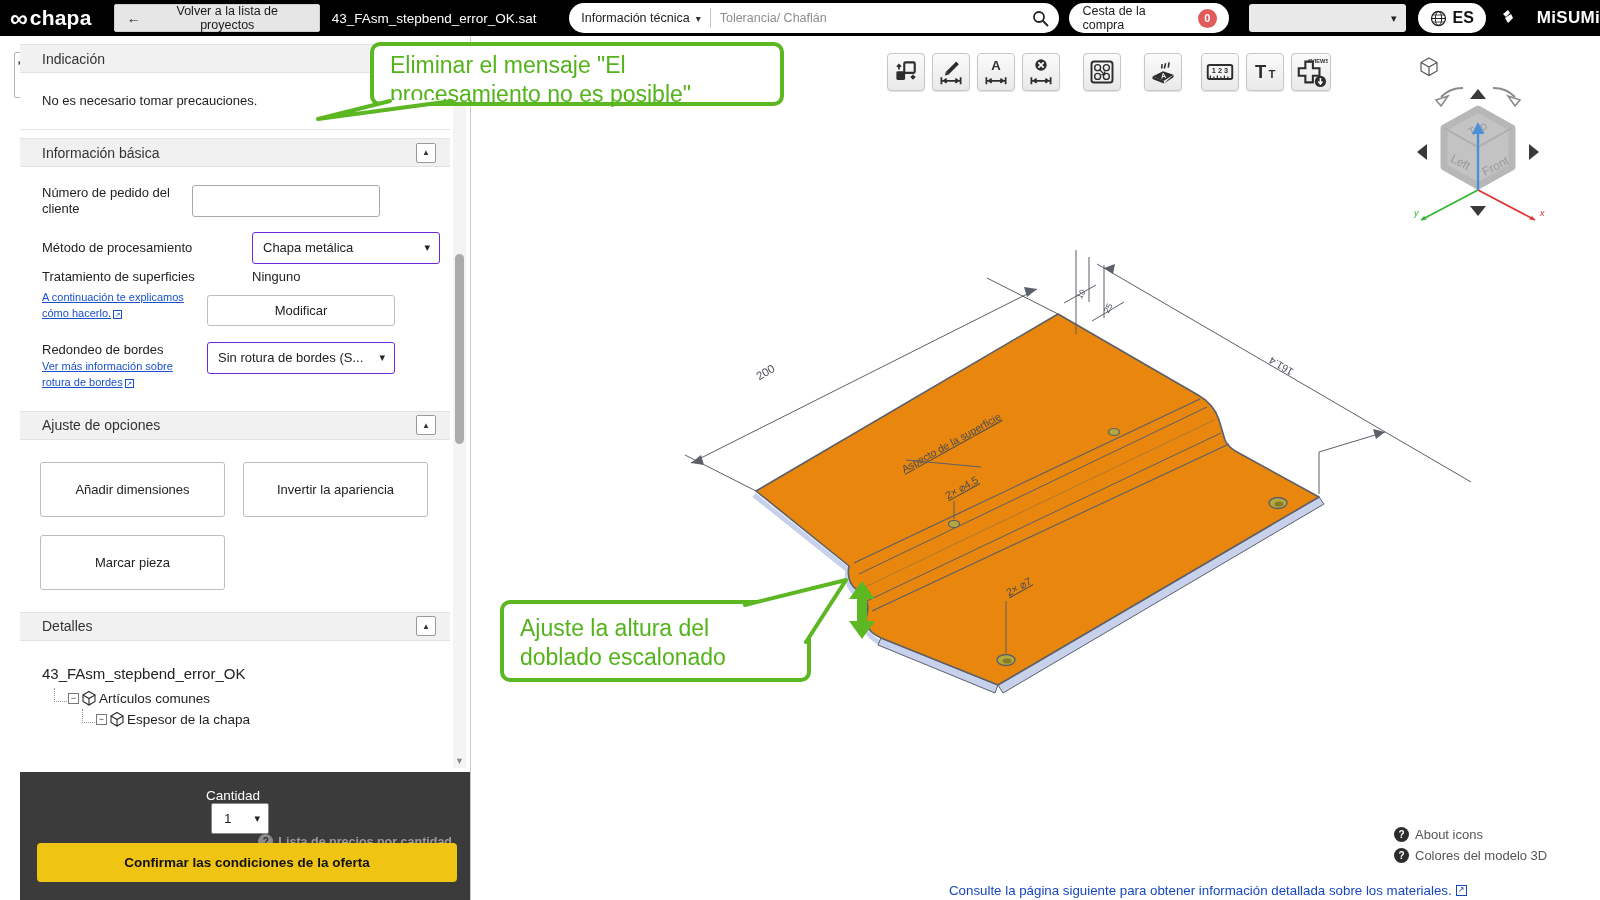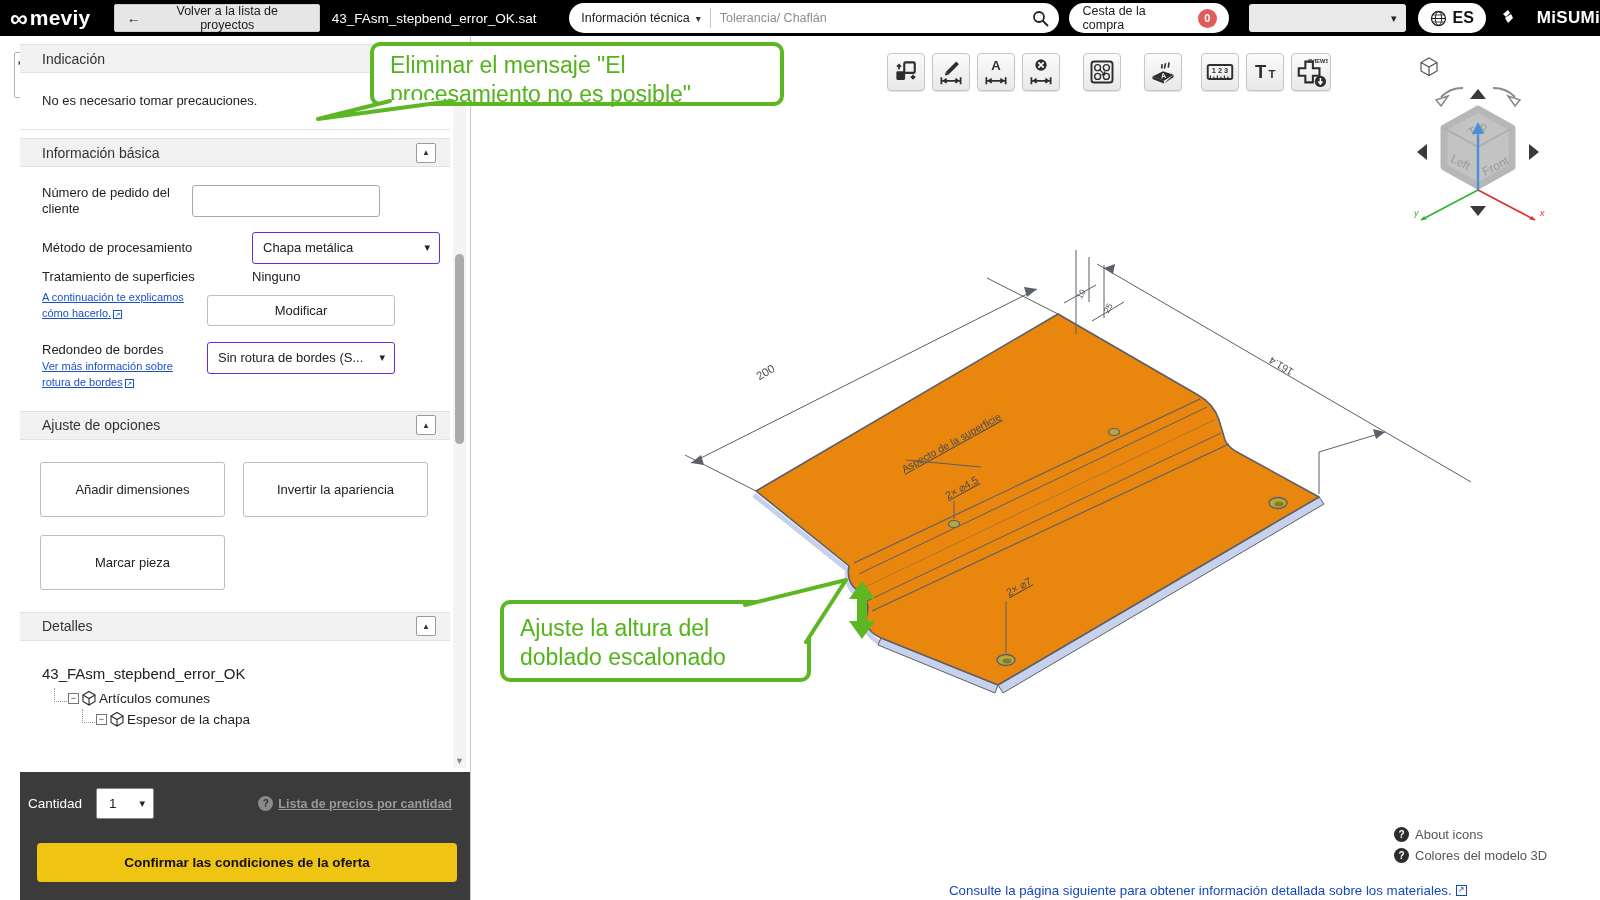--- a/index.html
+++ b/index.html
@@ -76,21 +76,21 @@
   .tree-item.lvl2 { padding-left:28px; }
   .elbow { width:13px; height:14px; border-left:1px dotted #999; border-bottom:1px dotted #999;
            margin:-6px 1px 0 0; }
   .expander { width:11px; height:11px; border:1px solid #777; background:#fff; font-size:9px; line-height:9px;
               text-align:center; color:#333; margin-right:1px; cursor:pointer; flex:none; }
   .tree-cube { margin:0 2px 0 1px; flex:none; }
   .vscroll { position:absolute; right:4px; top:6px; width:13px; bottom:132px; background:#f4f4f4; }
   .vthumb { position:absolute; left:2px; top:212px; width:9px; height:190px; background:#ababab; border-radius:5px; }
   .vscroll-down { position:absolute; right:6px; bottom:134px; font-size:9px; color:#8a8a8a; }
   .side-footer { position:absolute; left:20px; right:0; bottom:0; height:128px; background:#3b3b3b; }
-  .qty-row { display:flex; align-items:center; padding:16px 18px 0 8px; }
+  .qty-row { display:flex; align-items:center; padding:16px 18px 0 8px;flex-direction:column; }
   .qty-lbl { color:#fff; font-size:13.5px; margin-right:14px; }
   .qty-sel { width:58px; height:31px; background:#fff; border:1px solid #888; border-radius:2px;
              display:flex; align-items:center; font-size:13.5px; color:#222; padding-left:12px;
              position:relative; cursor:pointer; }
   .qty-sel::after { content:"▾"; position:absolute; right:8px; top:8px; font-size:11px; color:#222; }
   .price-link { margin-left:auto; display:flex; align-items:center; gap:5px; }
   .q-ico { width:15px; height:15px; border-radius:50%; background:#8a8a8a; color:#2f2f2f; font-size:10px;
            font-weight:700; display:flex; align-items:center; justify-content:center; flex:none; }
   .q-ico.dark { background:#2d2d2d; color:#fff; }
   .price-link span.pl-txt { color:#9a9a9a; font-size:12.5px; font-weight:700; text-decoration:underline; cursor:pointer; }
@@ -120,21 +120,21 @@
   text { font-family:"Liberation Sans","DejaVu Sans",sans-serif; }
 </style>
 </head>
 <body>
 
 <div id="stage">
 
   <div class="topbar">
     <div class="logo">
       <span class="inf">∞</span>
-      <span class="lg-txt">meviy</span>
+      <span class="lg-txt">chapa</span>
     </div>
     <button class="back-btn">
       <span class="bk-arrow">←</span>
       <span>Volver a la lista de proyectos</span>
     </button>
     <span class="filename">43_FAsm_stepbend_error_OK.sat</span>
     <div class="searchbar">
       <div class="search-cat">
         <span>Información técnica</span>
       </div>

